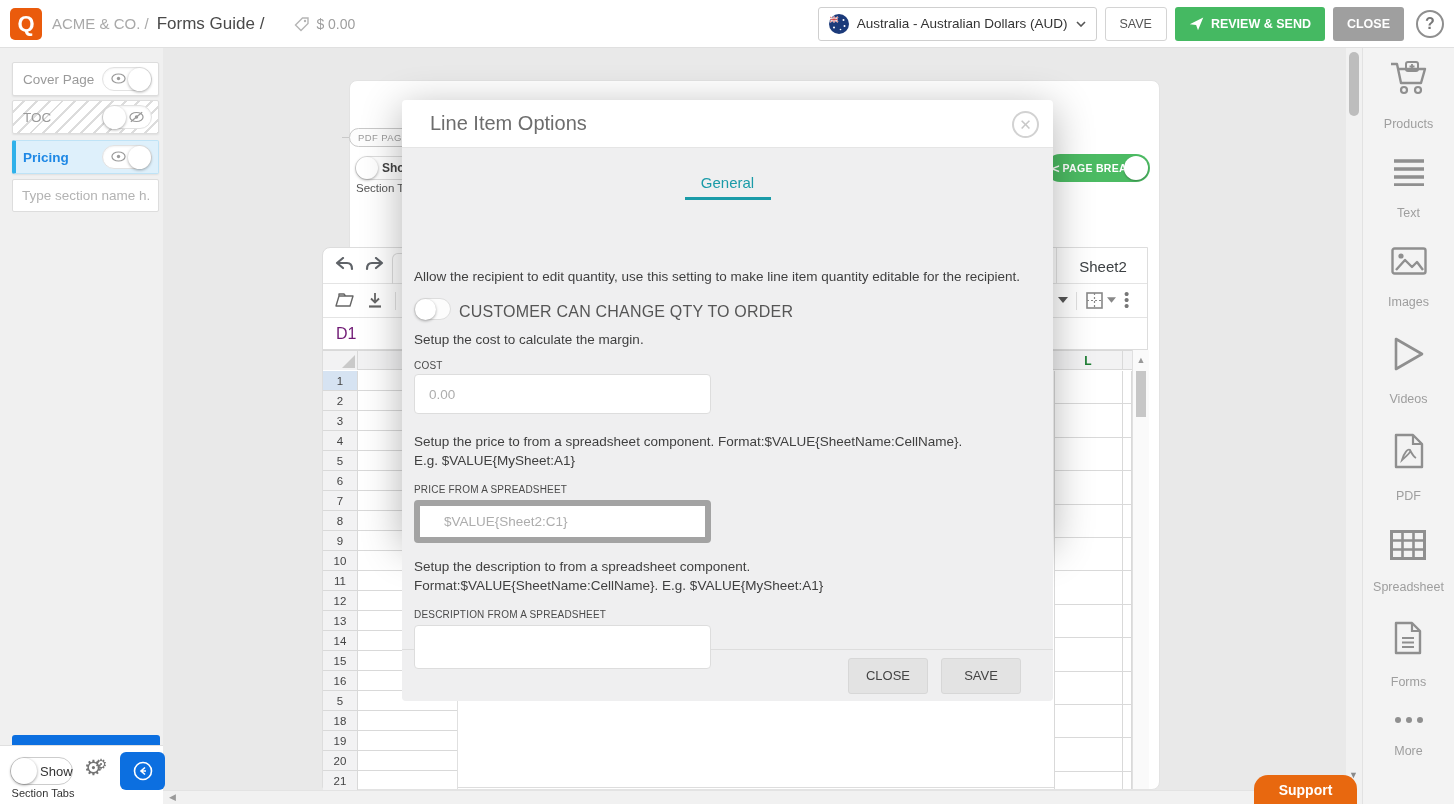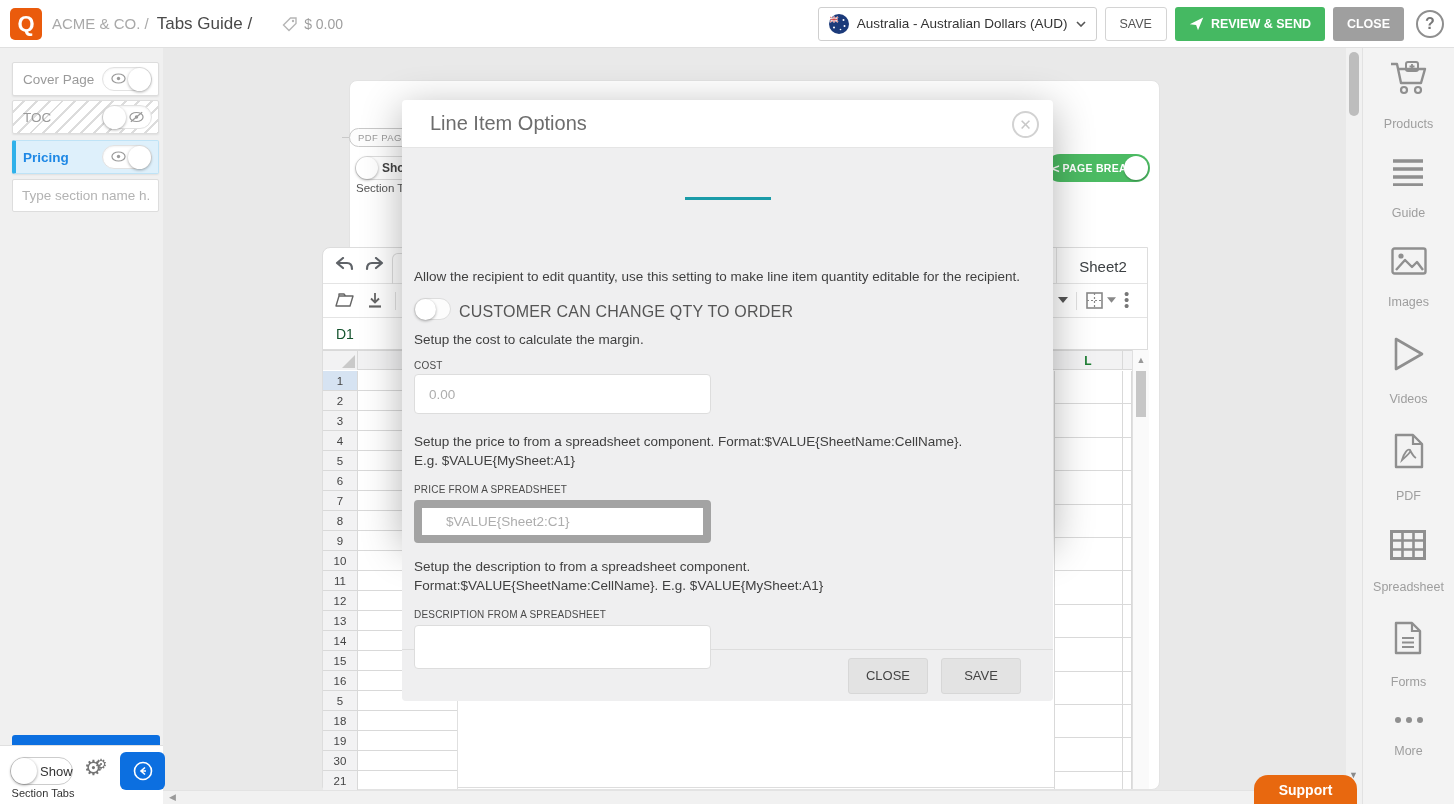--- a/index.html
+++ b/index.html
@@ -56,21 +56,21 @@
   .pagebreak { left:1046px; top:154px; width:104px; height:28px; background:#4CBB63; border-radius:14px 14px 14px 14px; display:flex; align-items:center; color:#fff; z-index:2; cursor:pointer; }
   .pagebreak .chev { font-size:13px; font-weight:bold; margin-left:6px; }
   .pagebreak .txt { font-size:10.5px; font-weight:bold; letter-spacing:.3px; margin-left:3px; }
   .pagebreak .knob { position:absolute; right:2px; top:2px; width:24px; height:24px; background:#fff; border-radius:50%; box-shadow:0 1px 2px rgba(0,0,0,.3); }
 
   
   .sheet { left:322px; top:247px; width:826px; height:541px; background:#fff; border:1px solid #ddd; border-radius:8px 0 0 0; z-index:3; }
   .sh-row1 { position:absolute; left:0; top:0; width:100%; height:36px; border-bottom:1px solid #e4e4e4; }
   .sh-row2 { position:absolute; left:0; top:36px; width:100%; height:34px; border-bottom:1px solid #e4e4e4; }
   .sh-row3 { position:absolute; left:0; top:70px; width:100%; height:32px; border-bottom:1px solid #dcdcdc; display:flex; align-items:center; }
-  .sh-cellref { font-size:14px; color:#14532d; padding-left:13px; }
+  .sh-cellref { font-size:16px; color:#701a75; padding-left:13px; }
   .icnbtn { position:absolute; top:8px; cursor:pointer; }
   .sh-tabH { position:absolute; left:69px; top:5px; width:40px; height:31px; border:1px solid #ddd; border-bottom:none; border-radius:6px 6px 0 0; font-size:13px; color:#444; display:flex; align-items:center; padding-left:9px; }
   .sheet2tab { position:absolute; left:733px; top:0; width:93px; height:36px; border-left:1px solid #e4e4e4; display:flex; align-items:center; justify-content:center; font-size:15px; color:#3c4043; cursor:pointer; }
   .sh-sep { position:absolute; top:8px; width:1px; height:18px; background:#e0e0e0; }
   .kebab { font-size:15px; color:#777; letter-spacing:0; line-height:6px; }
   .hdr-row { position:absolute; left:0; top:102px; width:826px; height:20px; background:#f2f2f3; border-top:1px solid #d9d9d9; border-bottom:1px solid #d9d9d9; }
   .corner { position:absolute; left:0; top:0; width:35px; height:19px; border-right:1px solid #d9d9d9; background:#f2f2f3; overflow:hidden; }
   .corner:after { content:""; position:absolute; right:2px; bottom:2px; border-left:13px solid transparent; border-bottom:13px solid #c9c9c9; }
   .colhdr { position:absolute; top:0; height:19px; display:flex; align-items:center; justify-content:center; font-size:12px; color:#555; border-right:1px solid #d9d9d9; cursor:pointer; }
   .rowhdrs { position:absolute; left:0; top:123px; width:35px; }
@@ -88,21 +88,21 @@
   .m-head { position:relative; height:48px; border-bottom:1px solid #e5e5e5; display:flex; align-items:center; }
   .m-title { font-size:20px; color:#6d6d6d; margin-left:28px; }
   .m-x { position:absolute; right:14px; top:11px; width:27px; height:27px; border:2px solid #d2d2d2; border-radius:50%; color:#c8c8c8; font-size:15px; display:flex; align-items:center; justify-content:center; cursor:pointer; }
   .m-body { position:relative; height:501px; background:#efeff0; }
   .m-tab { position:absolute; left:0; right:0; top:26px; text-align:center; font-size:15px; color:#1A9BA8; cursor:pointer; }
   .m-tabline { position:absolute; left:283px; top:49px; width:86px; height:3px; background:#1A9BA8; }
   .m-p { position:absolute; left:12px; font-size:13.5px; color:#3f3f3f; line-height:19px; max-width:575px; }
   .m-lbl { position:absolute; left:12px; font-size:10px; color:#4a4a4a; letter-spacing:.2px; }
   .m-input { position:absolute; left:12px; width:297px; background:#fff; border:1px solid #ddd; border-radius:4px; font-size:13.5px; color:#adadad; padding:0 14px; font-family:"Liberation Sans",sans-serif; }
   .m-input::placeholder { color:#adadad; }
-  .m-input.focus { border:8px solid #a3a3a3;padding-left:24px; }
+  .m-input.focus { border:6px solid #a3a3a3;padding-left:24px; }
   .m-toggle { position:absolute; left:12px; top:150px; width:37px; height:22px; border:1px solid #ddd; border-radius:11px; background:#fcfcfc; cursor:pointer; }
   .m-toggle .knob { position:absolute; left:0; top:0; width:21px; height:21px; background:#fff; border-radius:50%; box-shadow:0 1px 3px rgba(0,0,0,.35); }
   .m-togglbl { position:absolute; left:57px; top:155px; font-size:16px; color:#555; letter-spacing:.2px; }
   .m-foot { height:52px; background:#efeff0; border-top:1px solid #ddd; border-radius:0 0 4px 4px; display:flex; align-items:center; justify-content:flex-end; gap:13px; padding-right:32px; }
   .m-btn { width:80px; height:36px; background:#e3e3e3; border:1px solid #d7d7d7; border-radius:3px; font-size:13px; color:#444; display:flex; align-items:center; justify-content:center; cursor:pointer; }
 
   
   .vscroll { left:1346px; top:48px; width:16px; height:756px; background:#f1f1f1; z-index:45; }
   .vscroll .thumb { position:absolute; left:3px; top:4px; width:10px; height:64px; background:#bdbdbd; border-radius:5px; }
   .vscroll .down { position:absolute; left:3px; top:722px; color:#8a8a8a; font-size:9px; }
@@ -114,21 +114,21 @@
   .rsb-item { display:flex; flex-direction:column; align-items:center; gap:20px; margin-bottom:27px; cursor:pointer;text-align:center; }
   .rsb-item .lbl { font-size:12.5px; color:#9e9e9e; }
   .support { left:1254px; top:775px; width:103px; height:29px; background:#E8680F; border-radius:14px 14px 0 0; color:#fff; font-weight:bold; font-size:14px; display:flex; align-items:center; justify-content:center; z-index:46; cursor:pointer; }
 </style>
 </head>
 <body>
 
 <div class="abs topbar">
   <div class="logo">Q</div>
   <span class="brand">ACME &amp; CO. /</span>
-  <span class="doctitle">Tabs Guide /</span>
+  <span class="doctitle">Forms Guide /</span>
   <div class="pricechip">
     <svg width="16" height="16" viewBox="0 0 16 16">
         <path d="M8.5 2 L14 2 L14 7.5 L7 14.5 L1.5 9 Z" fill="none" stroke="#b5b5b5" stroke-width="1.4"></path>
         <circle cx="11" cy="5" r="1.2" fill="#b5b5b5"></circle>
       </svg>
     <span>$ 0.00</span>
   </div>
   <div class="top-right">
     <div class="currency">
       <svg width="20" height="20" viewBox="0 0 20 20">
@@ -281,38 +281,39 @@
       <div class="rh">10</div>
       <div class="rh">11</div>
       <div class="rh">12</div>
       <div class="rh">13</div>
       <div class="rh">14</div>
       <div class="rh">15</div>
       <div class="rh">16</div>
       <div class="rh">5</div>
       <div class="rh">18</div>
       <div class="rh">19</div>
-      <div class="rh">30</div>
+      <div class="rh">20</div>
       <div class="rh">21</div>
     </div>
   <div class="colA"></div>
   <div class="colL"></div>
   <div class="colX"></div>
   <div class="shvscroll">
     <div class="up">▲</div>
     <div class="thumb"></div>
   </div>
 </div>
 
 <div class="abs modal">
   <div class="m-head">
     <span class="m-title">Line Item Options</span>
     <div class="m-x">✕</div>
   </div>
   <div class="m-body">
+    <div class="m-tab">General</div>
     <div class="m-tabline"></div>
     <div class="m-p" style="top:119px;max-width:640px;">Allow the recipient to edit quantity, use this setting to make line item quantity editable for the recipient.</div>
     <div class="m-toggle">
         <div class="knob"></div>
       </div>
     <div class="m-togglbl">CUSTOMER CAN CHANGE QTY TO ORDER</div>
     <div class="m-p" style="top:182px;">Setup the cost to calculate the margin.</div>
     <div class="m-lbl" style="top:212px;">COST</div>
     <input class="m-input" style="top: 226px; height: 40px;" placeholder="0.00">
     <div class="m-p" style="top:284px;">Setup the price to from a spreadsheet component. Format:$VALUE{SheetName:CellName}. E.g. $VALUE{MySheet:A1}</div>
@@ -344,21 +345,21 @@
         <path d="M23 3 V8 M20.5 5.5 H25.5" stroke="#8f8f8f" stroke-width="1.8"></path>
         <circle cx="15" cy="29" r="3" fill="none" stroke="#8f8f8f" stroke-width="2.2"></circle>
         <circle cx="29" cy="29" r="3" fill="none" stroke="#8f8f8f" stroke-width="2.2"></circle>
       </svg>
     <span class="lbl">Products</span>
   </div>
   <div class="rsb-item">
     <svg width="32" height="28" viewBox="0 0 32 28">
         <path d="M1 3 H31 M1 11 H31 M1 19 H31 M1 27 H31" stroke="#8f8f8f" stroke-width="3.4"></path>
       </svg>
-    <span class="lbl">Guide</span>
+    <span class="lbl">Text</span>
   </div>
   <div class="rsb-item">
     <svg width="36" height="28" viewBox="0 0 36 28">
         <rect x="1.5" y="1.5" width="33" height="25" rx="2" fill="none" stroke="#8f8f8f" stroke-width="2.4"></rect>
         <circle cx="10" cy="9" r="2.6" fill="#8f8f8f"></circle>
         <path d="M5 23 L14 13 L21 20 L26 15 L32 23" fill="none" stroke="#8f8f8f" stroke-width="2.4" stroke-linejoin="round"></path>
       </svg>
     <span class="lbl">Images</span>
   </div>
   <div class="rsb-item">

